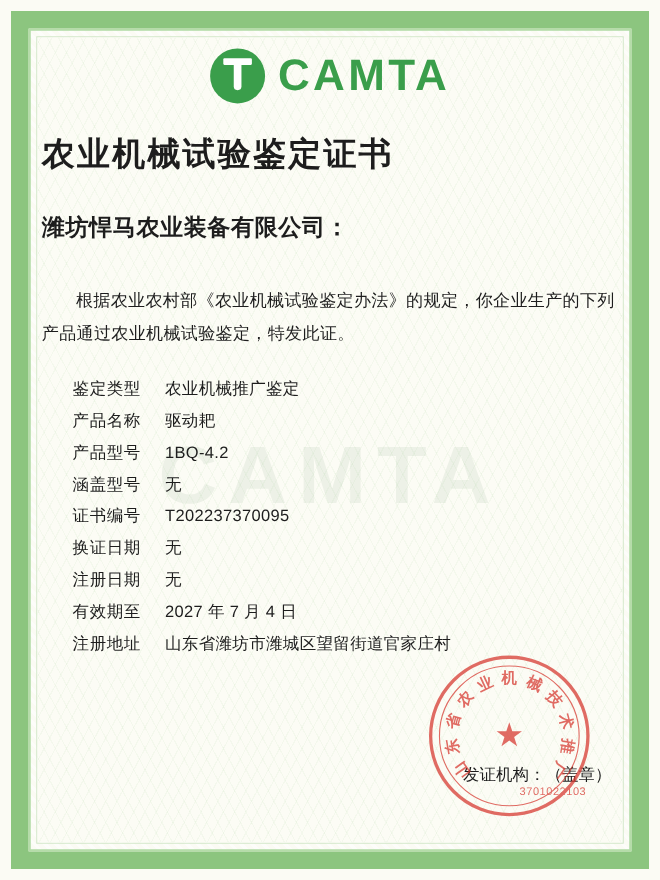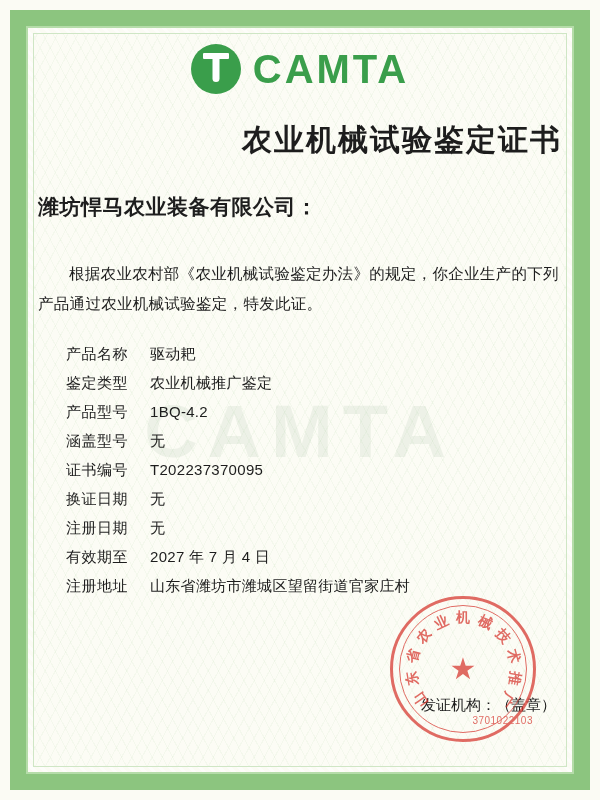--- a/index.html
+++ b/index.html
@@ -144,21 +144,21 @@
     font-size: 40px;
     font-weight: bold;
     letter-spacing: 3px;
     color: #3a9e4b;
     font-family: "Liberation Sans", sans-serif;
   }
 
   
   .title {
     margin-top: 26px;
-    text-align: right;
+    text-align: left;
     font-size: 30px;
     font-weight: bold;
     letter-spacing: 2px;
     color: #1d1d1d;
   }
 
   
   .company {
     margin-top: 32px;
     font-size: 21px;
@@ -290,27 +290,27 @@
 
     <div class="title">农业机械试验鉴定证书</div>
 
     <div class="company">潍坊悍马农业装备有限公司：</div>
 
     <div class="paragraph">根据农业农村部《农业机械试验鉴定办法》的规定，你企业生产的下列产品通过农业机械试验鉴定，特发此证。</div>
 
     <div class="fields">
 
       <div class="field-row">
+        <div class="field-label">鉴定类型</div>
+        <div class="field-value">农业机械推广鉴定</div>
+      </div>
+
+      <div class="field-row">
         <div class="field-label">产品名称</div>
         <div class="field-value">驱动耙</div>
-      </div>
-
-      <div class="field-row">
-        <div class="field-label">鉴定类型</div>
-        <div class="field-value">农业机械推广鉴定</div>
       </div>
 
       <div class="field-row">
         <div class="field-label">产品型号</div>
         <div class="field-value">1BQ-4.2</div>
       </div>
 
       <div class="field-row">
         <div class="field-label">涵盖型号</div>
         <div class="field-value">无</div>

